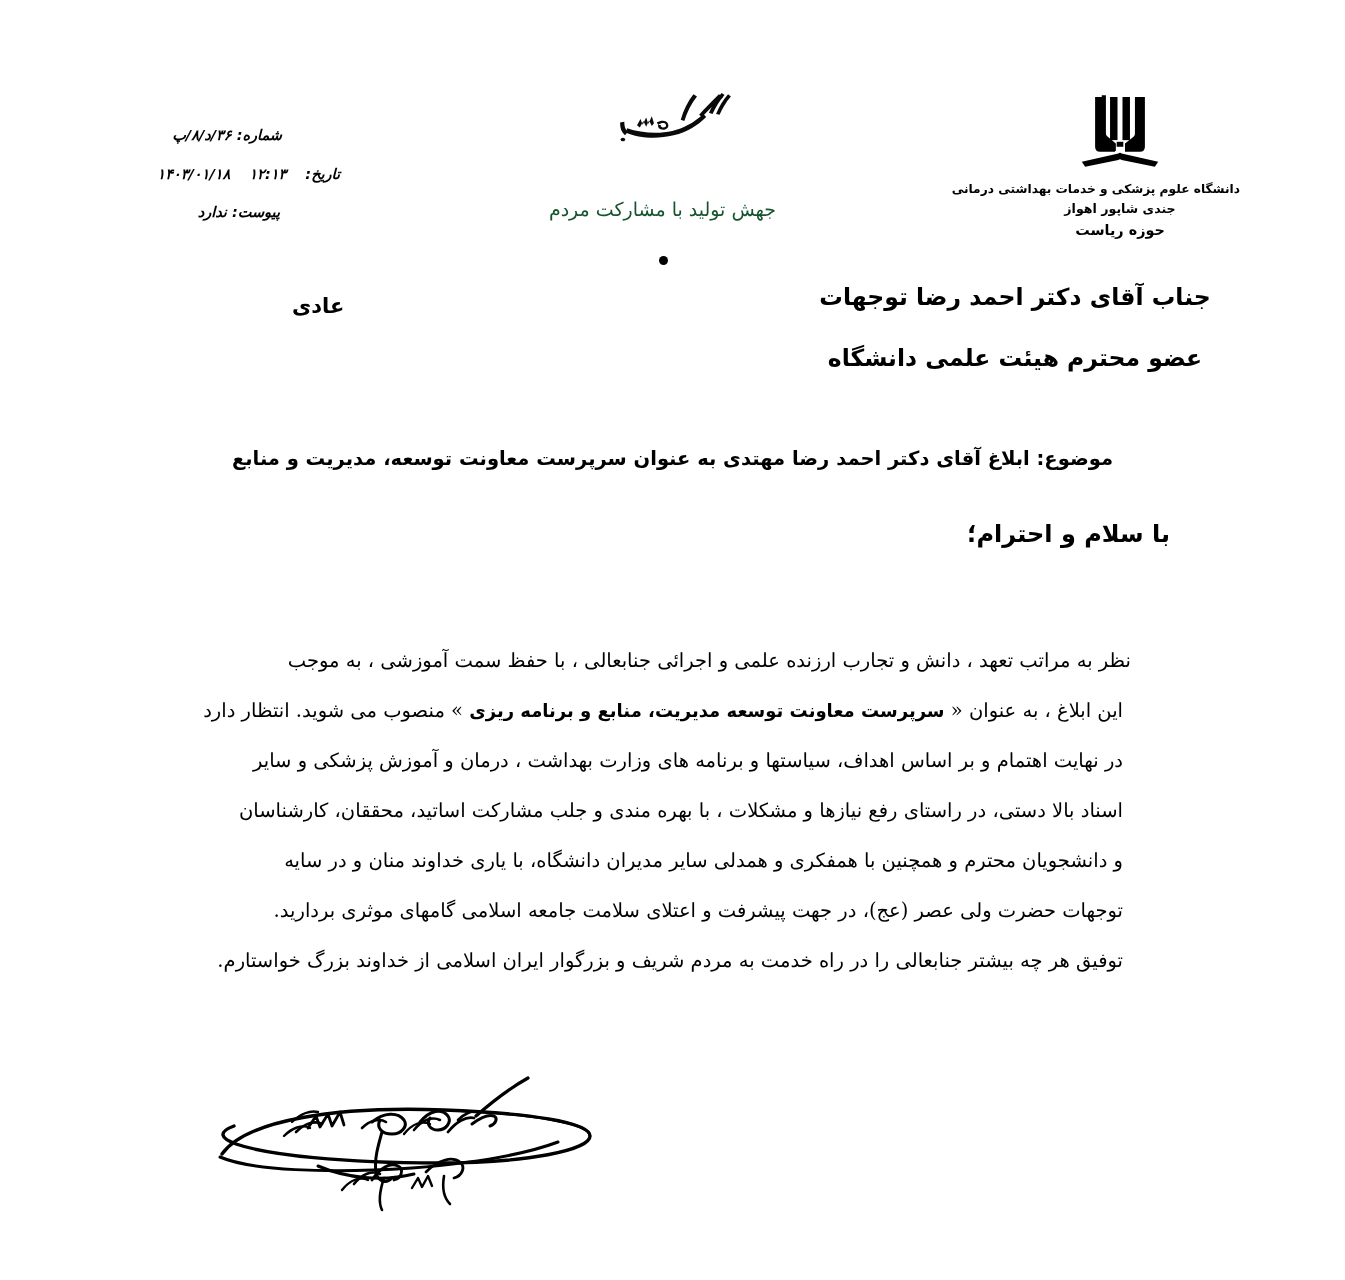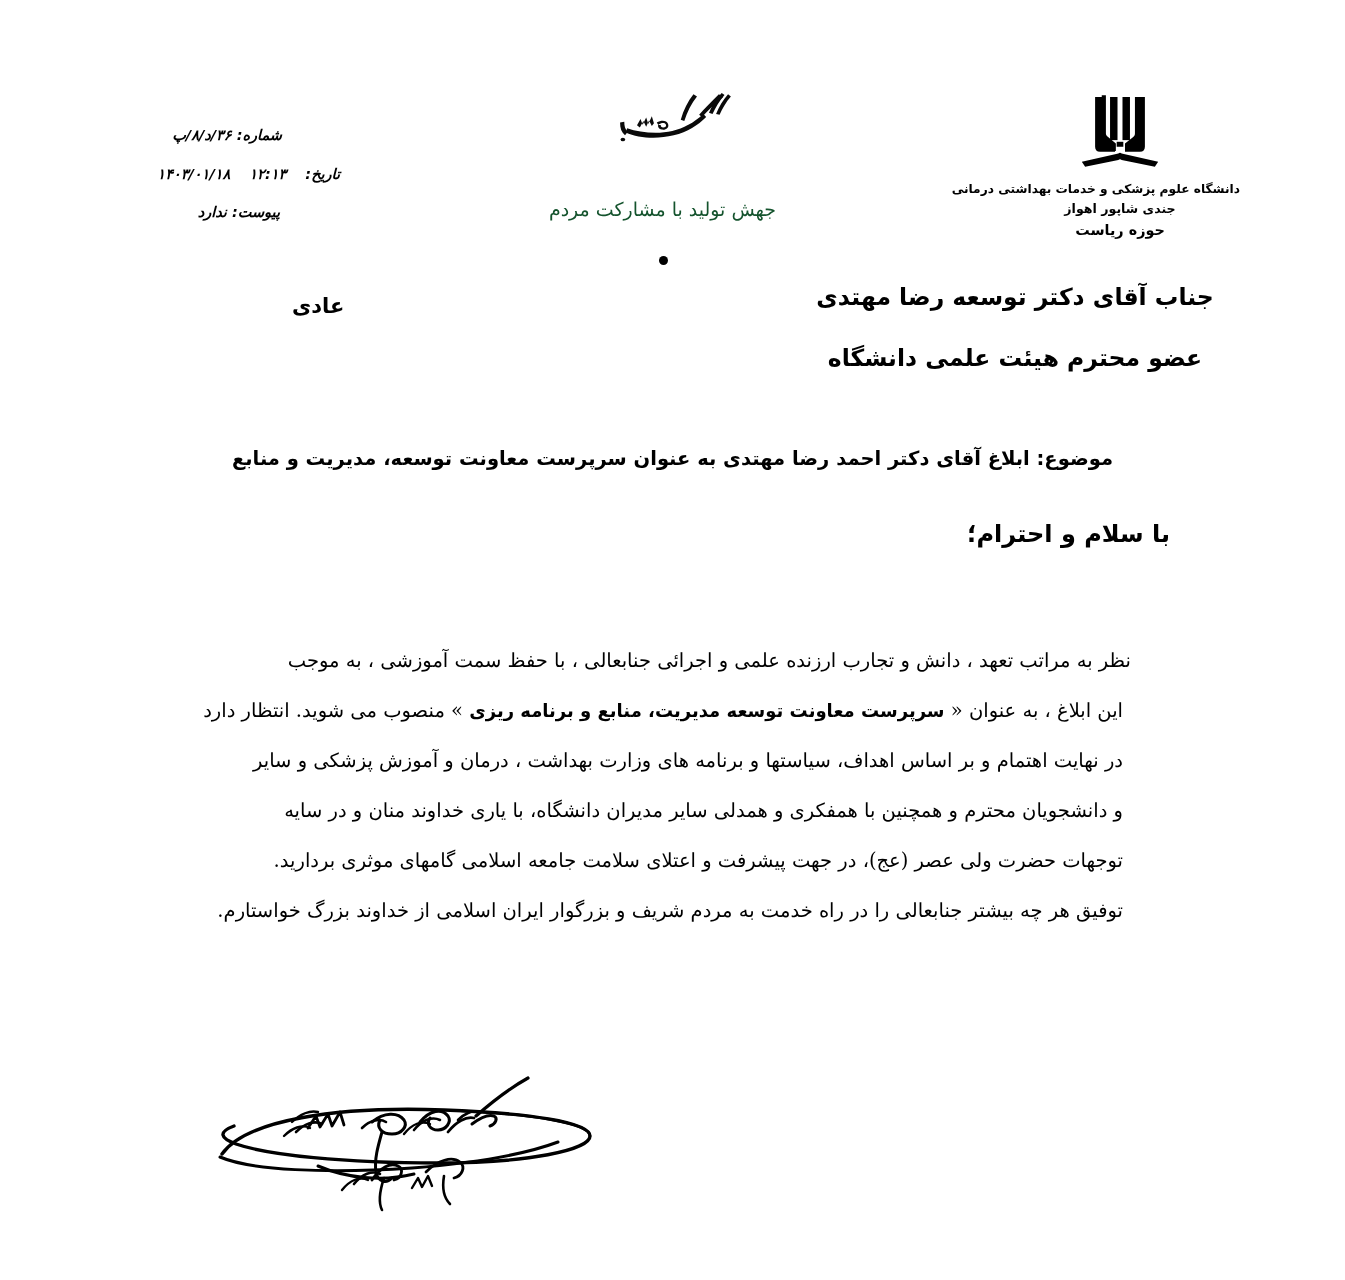--- a/index.html
+++ b/index.html
@@ -259,36 +259,37 @@
   </div>
 
   <div class="slogan">
     <span class="slogan-span">جهش تولید با مشارکت مردم</span>
   </div>
   <div class="center-dot"></div>
 
   <div class="classification">عادی</div>
 
   <div class="addressee">
-    <div class="addressee-line">جناب آقای دکتر توسعه رضا مهتدی</div>
+    <div class="addressee-line">جناب آقای دکتر احمد رضا توجهات</div>
     <div class="addressee-line">عضو محترم هیئت علمی دانشگاه</div>
   </div>
 
   <div class="subject">موضوع: ابلاغ آقای دکتر احمد رضا مهتدی به عنوان سرپرست معاونت توسعه، مدیریت و منابع</div>
 
   <div class="greeting">با سلام و احترام؛</div>
 
   <div class="body-text">
     <div class="body-line ln1">نظر به مراتب تعهد ، دانش و تجارب ارزنده علمی و اجرائی جنابعالی ، با حفظ سمت آموزشی ، به موجب</div>
     <div class="body-line ln2">
       <span>این ابلاغ ، به عنوان «</span>
       <span class="appointment-title">سرپرست معاونت توسعه مدیریت، منابع و برنامه ریزی</span>
       <span>» منصوب می شوید. انتظار دارد</span>
     </div>
     <div class="body-line ln3">در نهایت اهتمام و بر اساس اهداف، سیاستها و برنامه های وزارت بهداشت ، درمان و آموزش پزشکی و سایر</div>
+    <div class="body-line ln4">اسناد بالا دستی، در راستای رفع نیازها و مشکلات ، با بهره مندی و جلب مشارکت اساتید، محققان، کارشناسان</div>
     <div class="body-line ln5">و دانشجویان محترم و همچنین با همفکری و همدلی سایر مدیران دانشگاه،  با یاری خداوند منان و در سایه</div>
     <div class="body-line ln6">توجهات حضرت ولی عصر (عج)، در جهت پیشرفت و اعتلای سلامت جامعه اسلامی گامهای موثری بردارید.</div>
     <div class="body-line ln7">توفیق هر چه بیشتر جنابعالی را در راه خدمت به مردم شریف و بزرگوار ایران اسلامی از خداوند بزرگ خواستارم.</div>
   </div>
 
   <div class="signature-block">
     <svg class="signature-svg" viewBox="0 0 530 180" role="img">
       <title>دکتر محمد حسین سرمست</title>
       <desc>رئیس دانشگاه</desc>
       <g fill="none" stroke="#000" stroke-linecap="round" stroke-linejoin="round">

